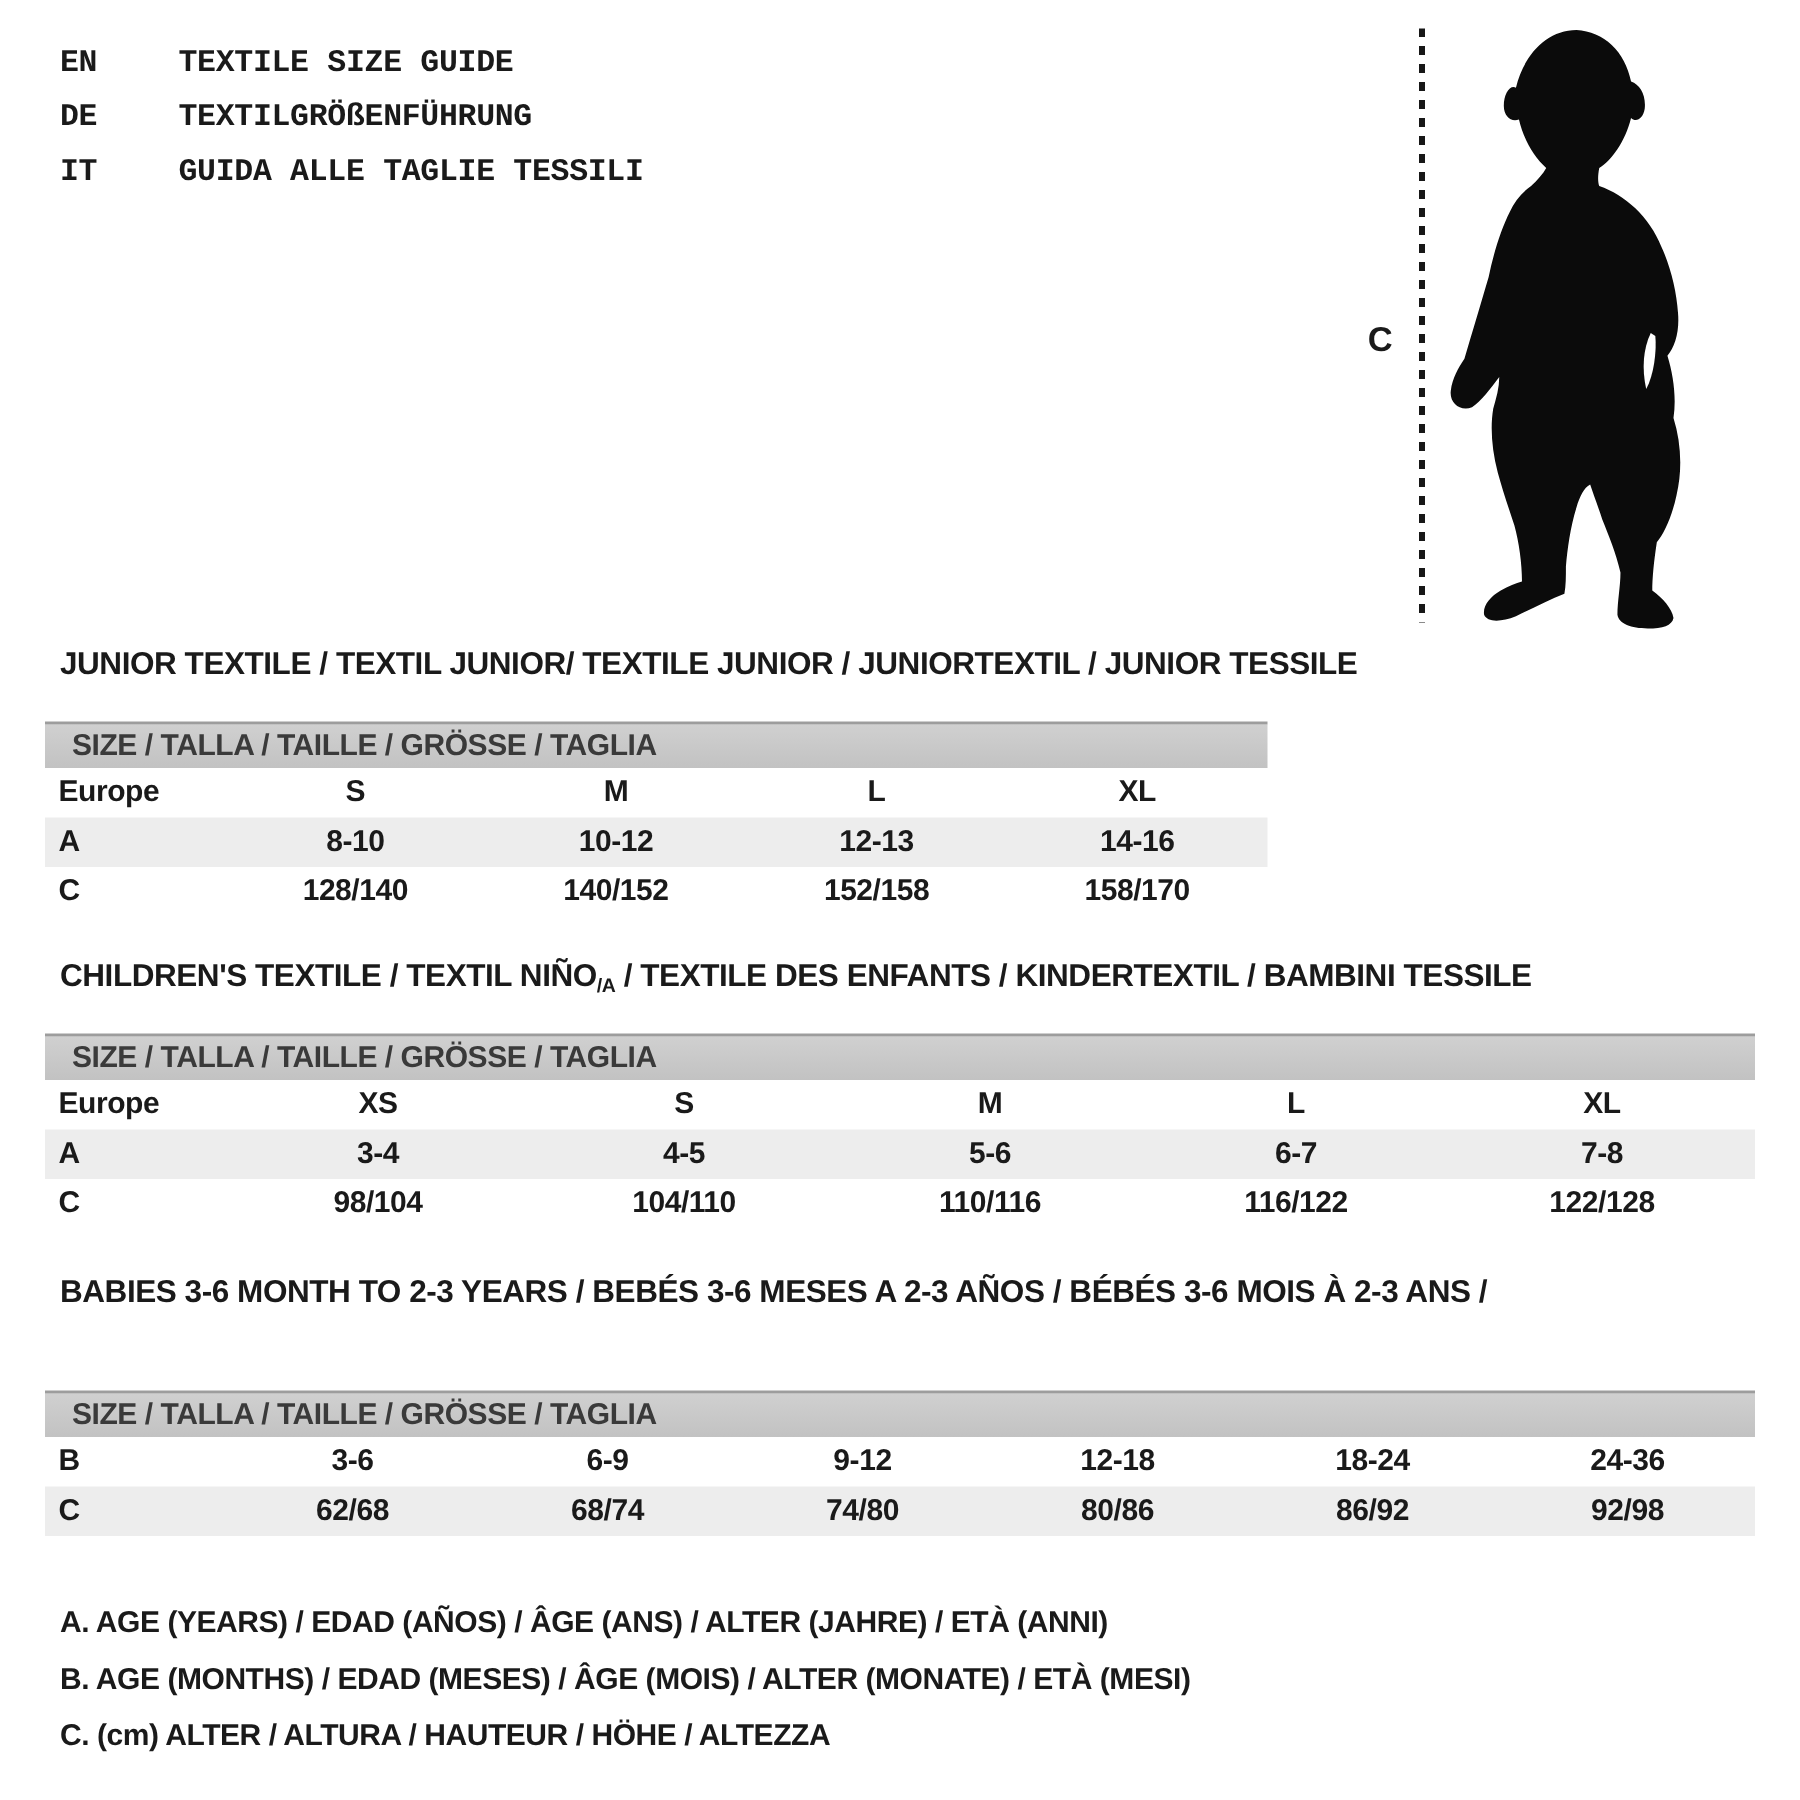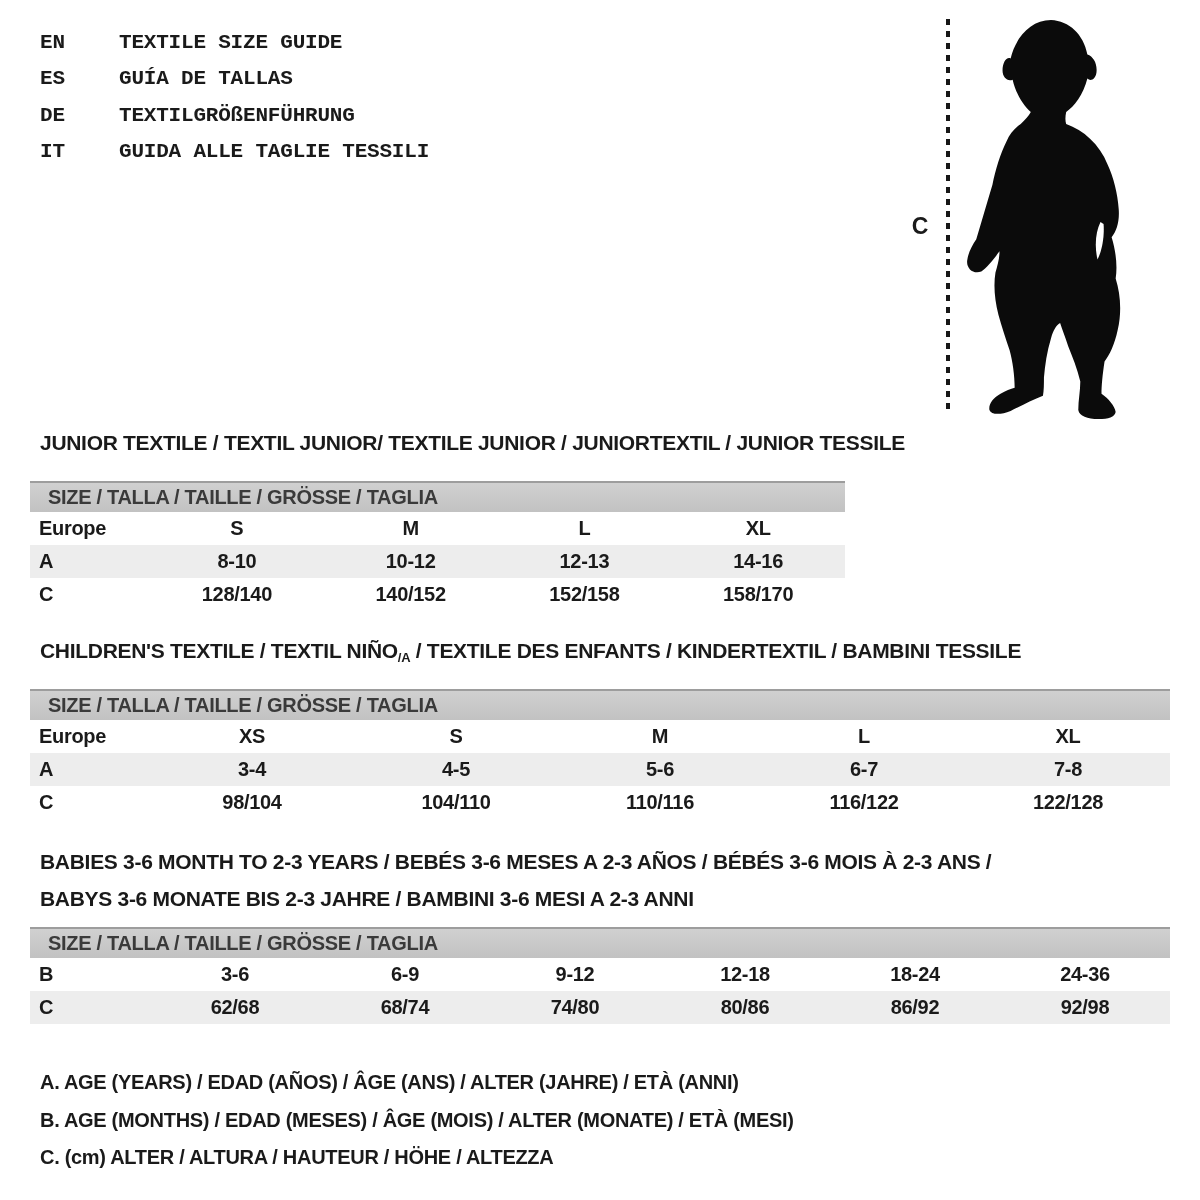--- a/index.html
+++ b/index.html
@@ -64,24 +64,20 @@
   .notes{left:40px;top:1064px;line-height:37.5px;}
   .note-line{font-weight:700;font-size:20px;letter-spacing:-0.3px;white-space:nowrap;}
 </style>
 </head>
 <body>
 
 <div class="abs lang-list">
   <div class="lang-row">
     <span class="lang-code">EN</span>
     <span class="lang-label">TEXTILE SIZE GUIDE</span>
-  </div>
-  <div class="lang-row">
-    <span class="lang-code">ES</span>
-    <span class="lang-label">GUÍA DE TALLAS</span>
   </div>
   <div class="lang-row">
     <span class="lang-code">DE</span>
     <span class="lang-label">TEXTILGRÖßENFÜHRUNG</span>
   </div>
   <div class="lang-row">
     <span class="lang-code">IT</span>
     <span class="lang-label">GUIDA ALLE TAGLIE TESSILI</span>
   </div>
 </div>
@@ -188,21 +184,20 @@
     <span class="t-cell">98/104</span>
     <span class="t-cell">104/110</span>
     <span class="t-cell">110/116</span>
     <span class="t-cell">116/122</span>
     <span class="t-cell">122/128</span>
   </div>
 </div>
 
 <div class="abs sec-title sec-title-2line" style="top:843px;">
   <div>BABIES 3-6 MONTH TO 2-3 YEARS / BEBÉS 3-6 MESES A 2-3 AÑOS / BÉBÉS 3-6 MOIS À 2-3 ANS /</div>
-  <div>BABYS 3-6 MONATE BIS 2-3 JAHRE / BAMBINI 3-6 MESI A 2-3 ANNI</div>
 </div>
 
 <div class="abs size-table" style="top:927px;width:1140px;">
   <div class="size-bar">SIZE / TALLA / TAILLE / GRÖSSE / TAGLIA</div>
   <div class="t-row">
     <span class="t-label">B</span>
     <span class="t-cell">3-6</span>
     <span class="t-cell">6-9</span>
     <span class="t-cell">9-12</span>
     <span class="t-cell">12-18</span>

